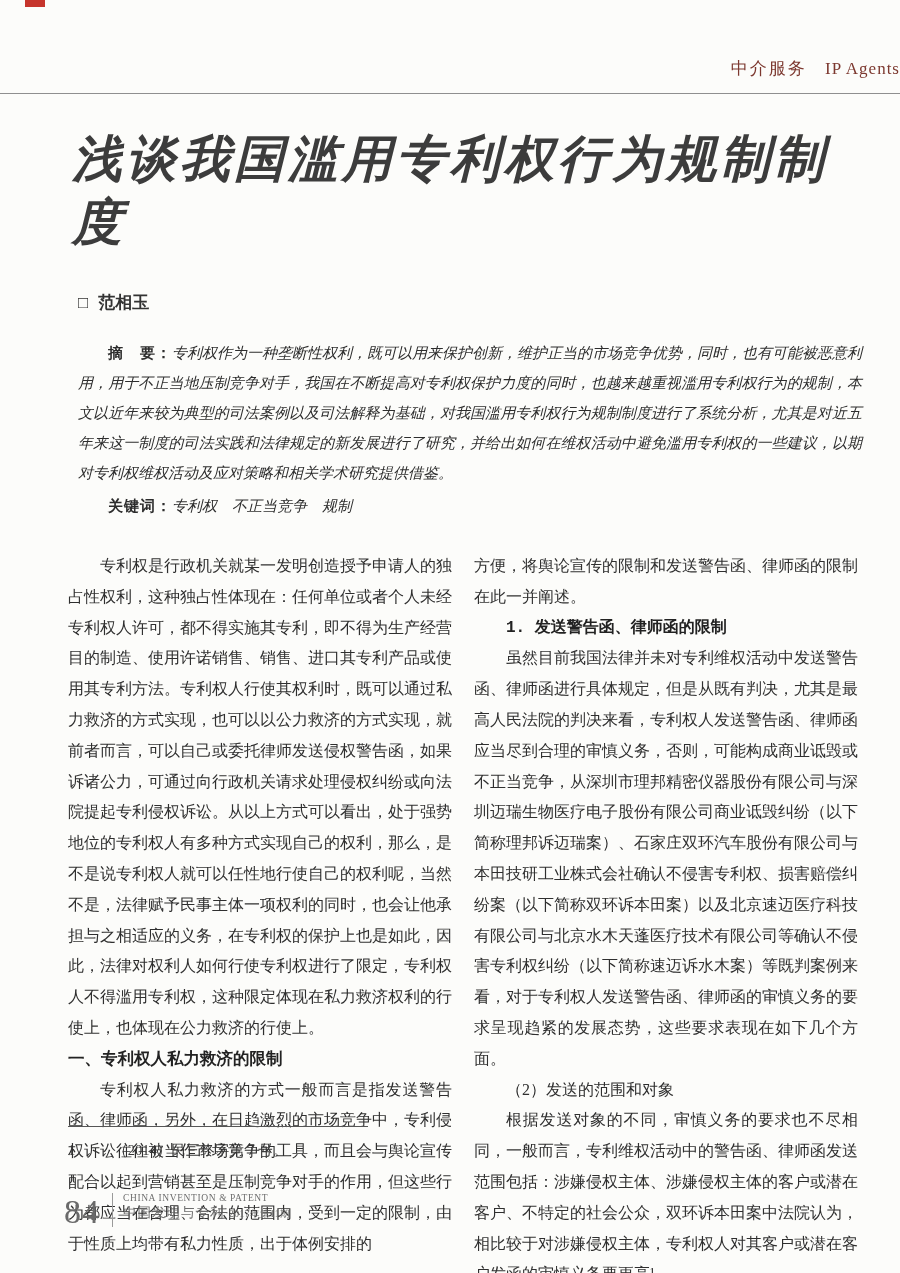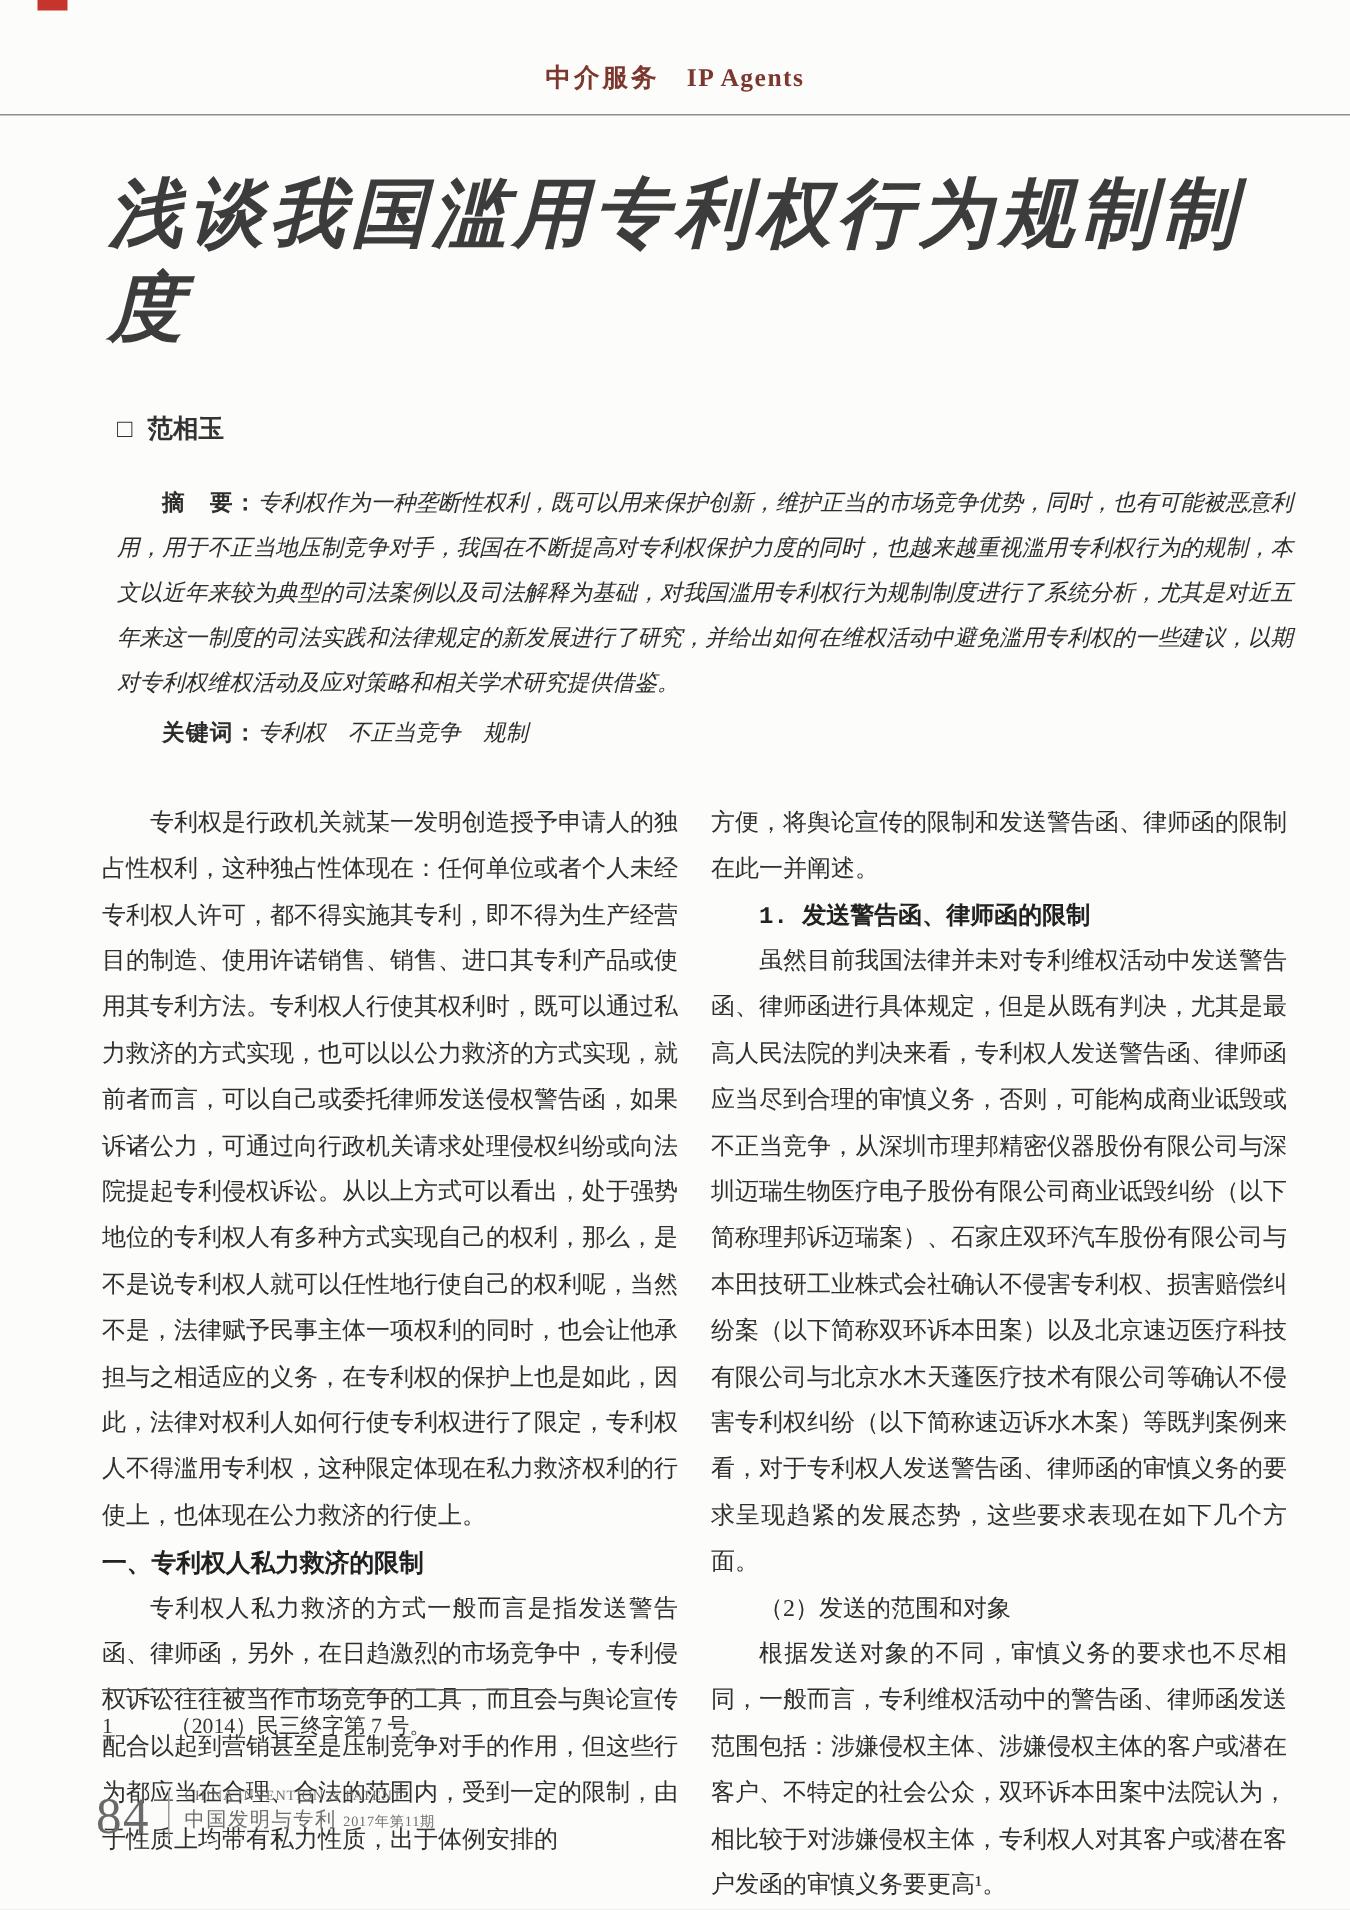--- a/index.html
+++ b/index.html
@@ -11,25 +11,25 @@
     font-family:"Liberation Serif","DejaVu Serif",serif;
     color:#2f2f2f;
     box-sizing:border-box;
     overflow:hidden;
   }
   .red-mark{
     position:absolute;top:0;left:25px;
     width:20px;height:7px;background:#c6352c;
   }
   .page-header{
-    padding-top:40px;
-    text-align:center;
+    padding-top:57px;
+    text-align:right;
     color:#7c382f;
     font-size:17px;
-    font-weight:bold;
+    font-weight:normal;
   }
   .sec-cn{font-family:"Liberation Sans","DejaVu Sans",sans-serif;letter-spacing:2px;}
   .sec-en{font-family:"Liberation Serif",serif;margin-left:14px;letter-spacing:1px;}
   .header-rule{
     border:none;border-top:1.5px solid #8f8f8f;
     margin:13px 0 0 0;
   }
   .article-title{
     margin:34px 60px 0 72px;
     font-size:50px;

